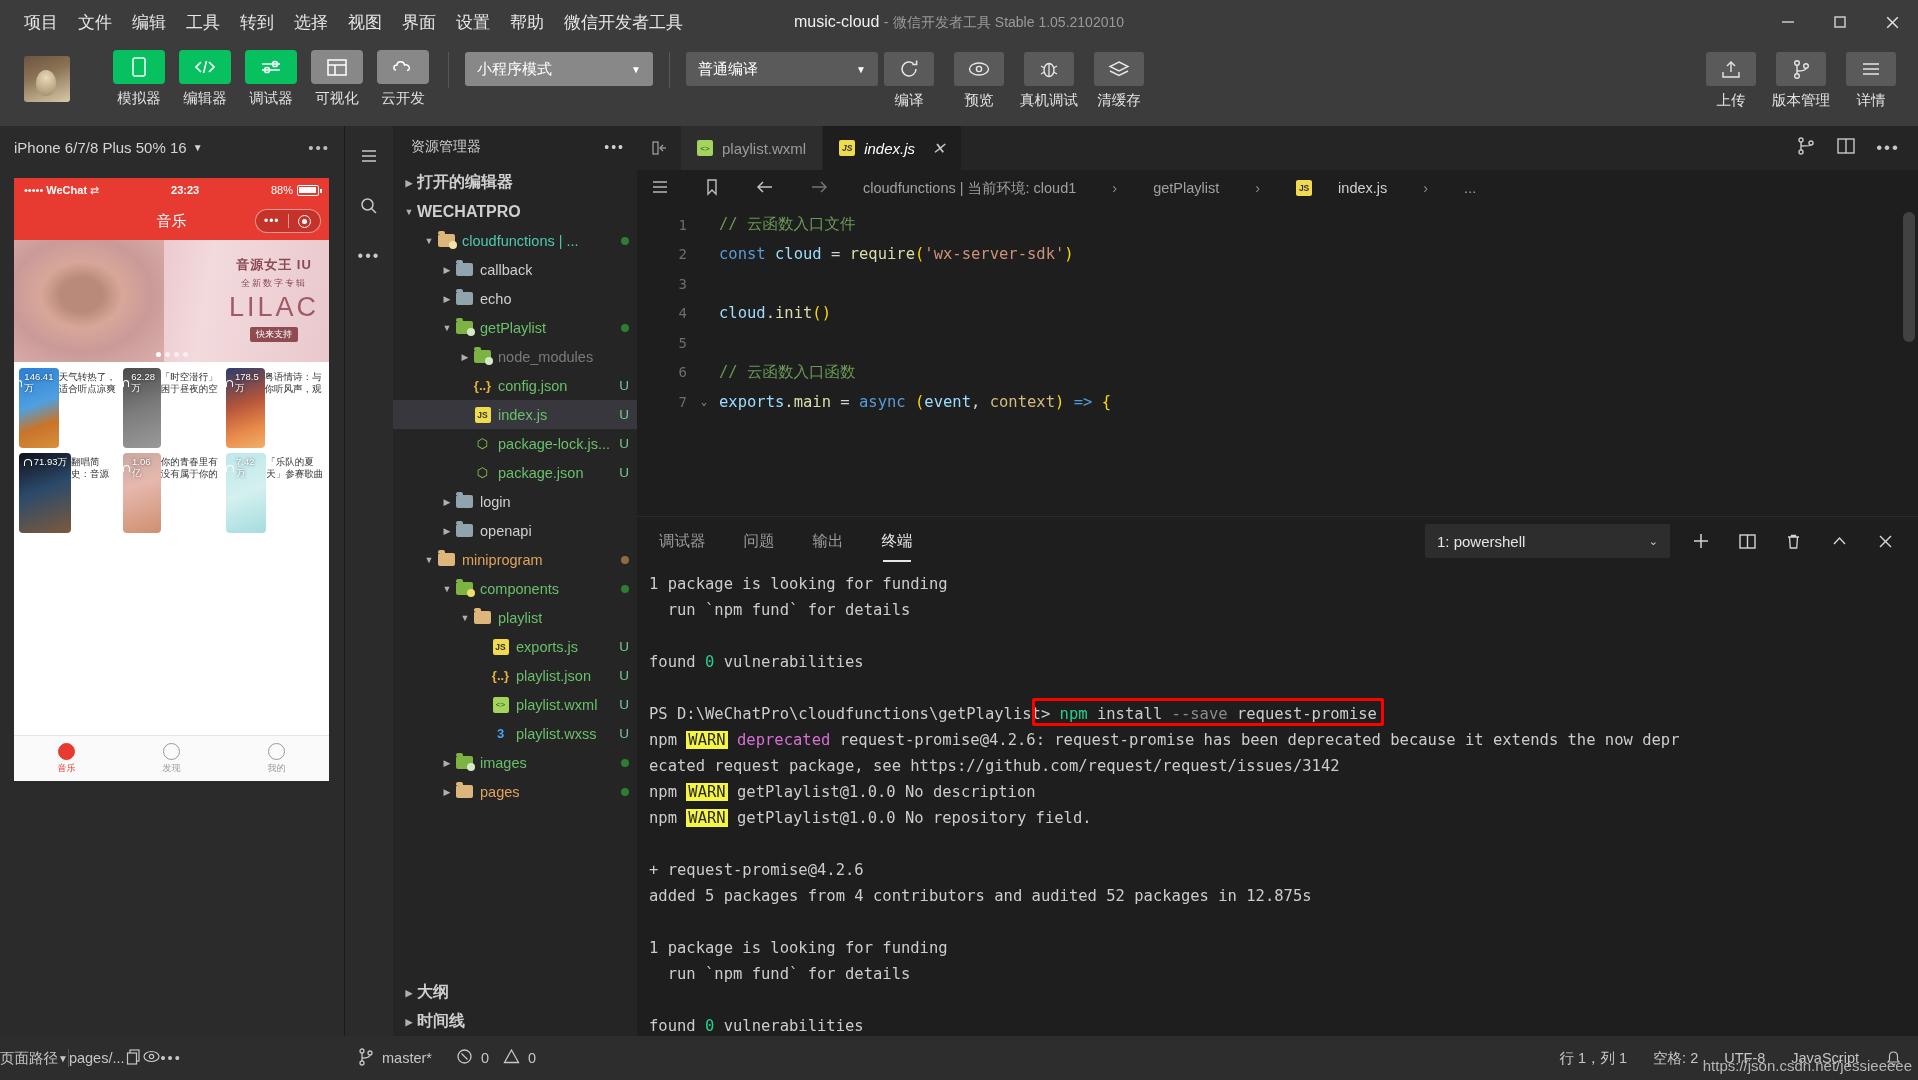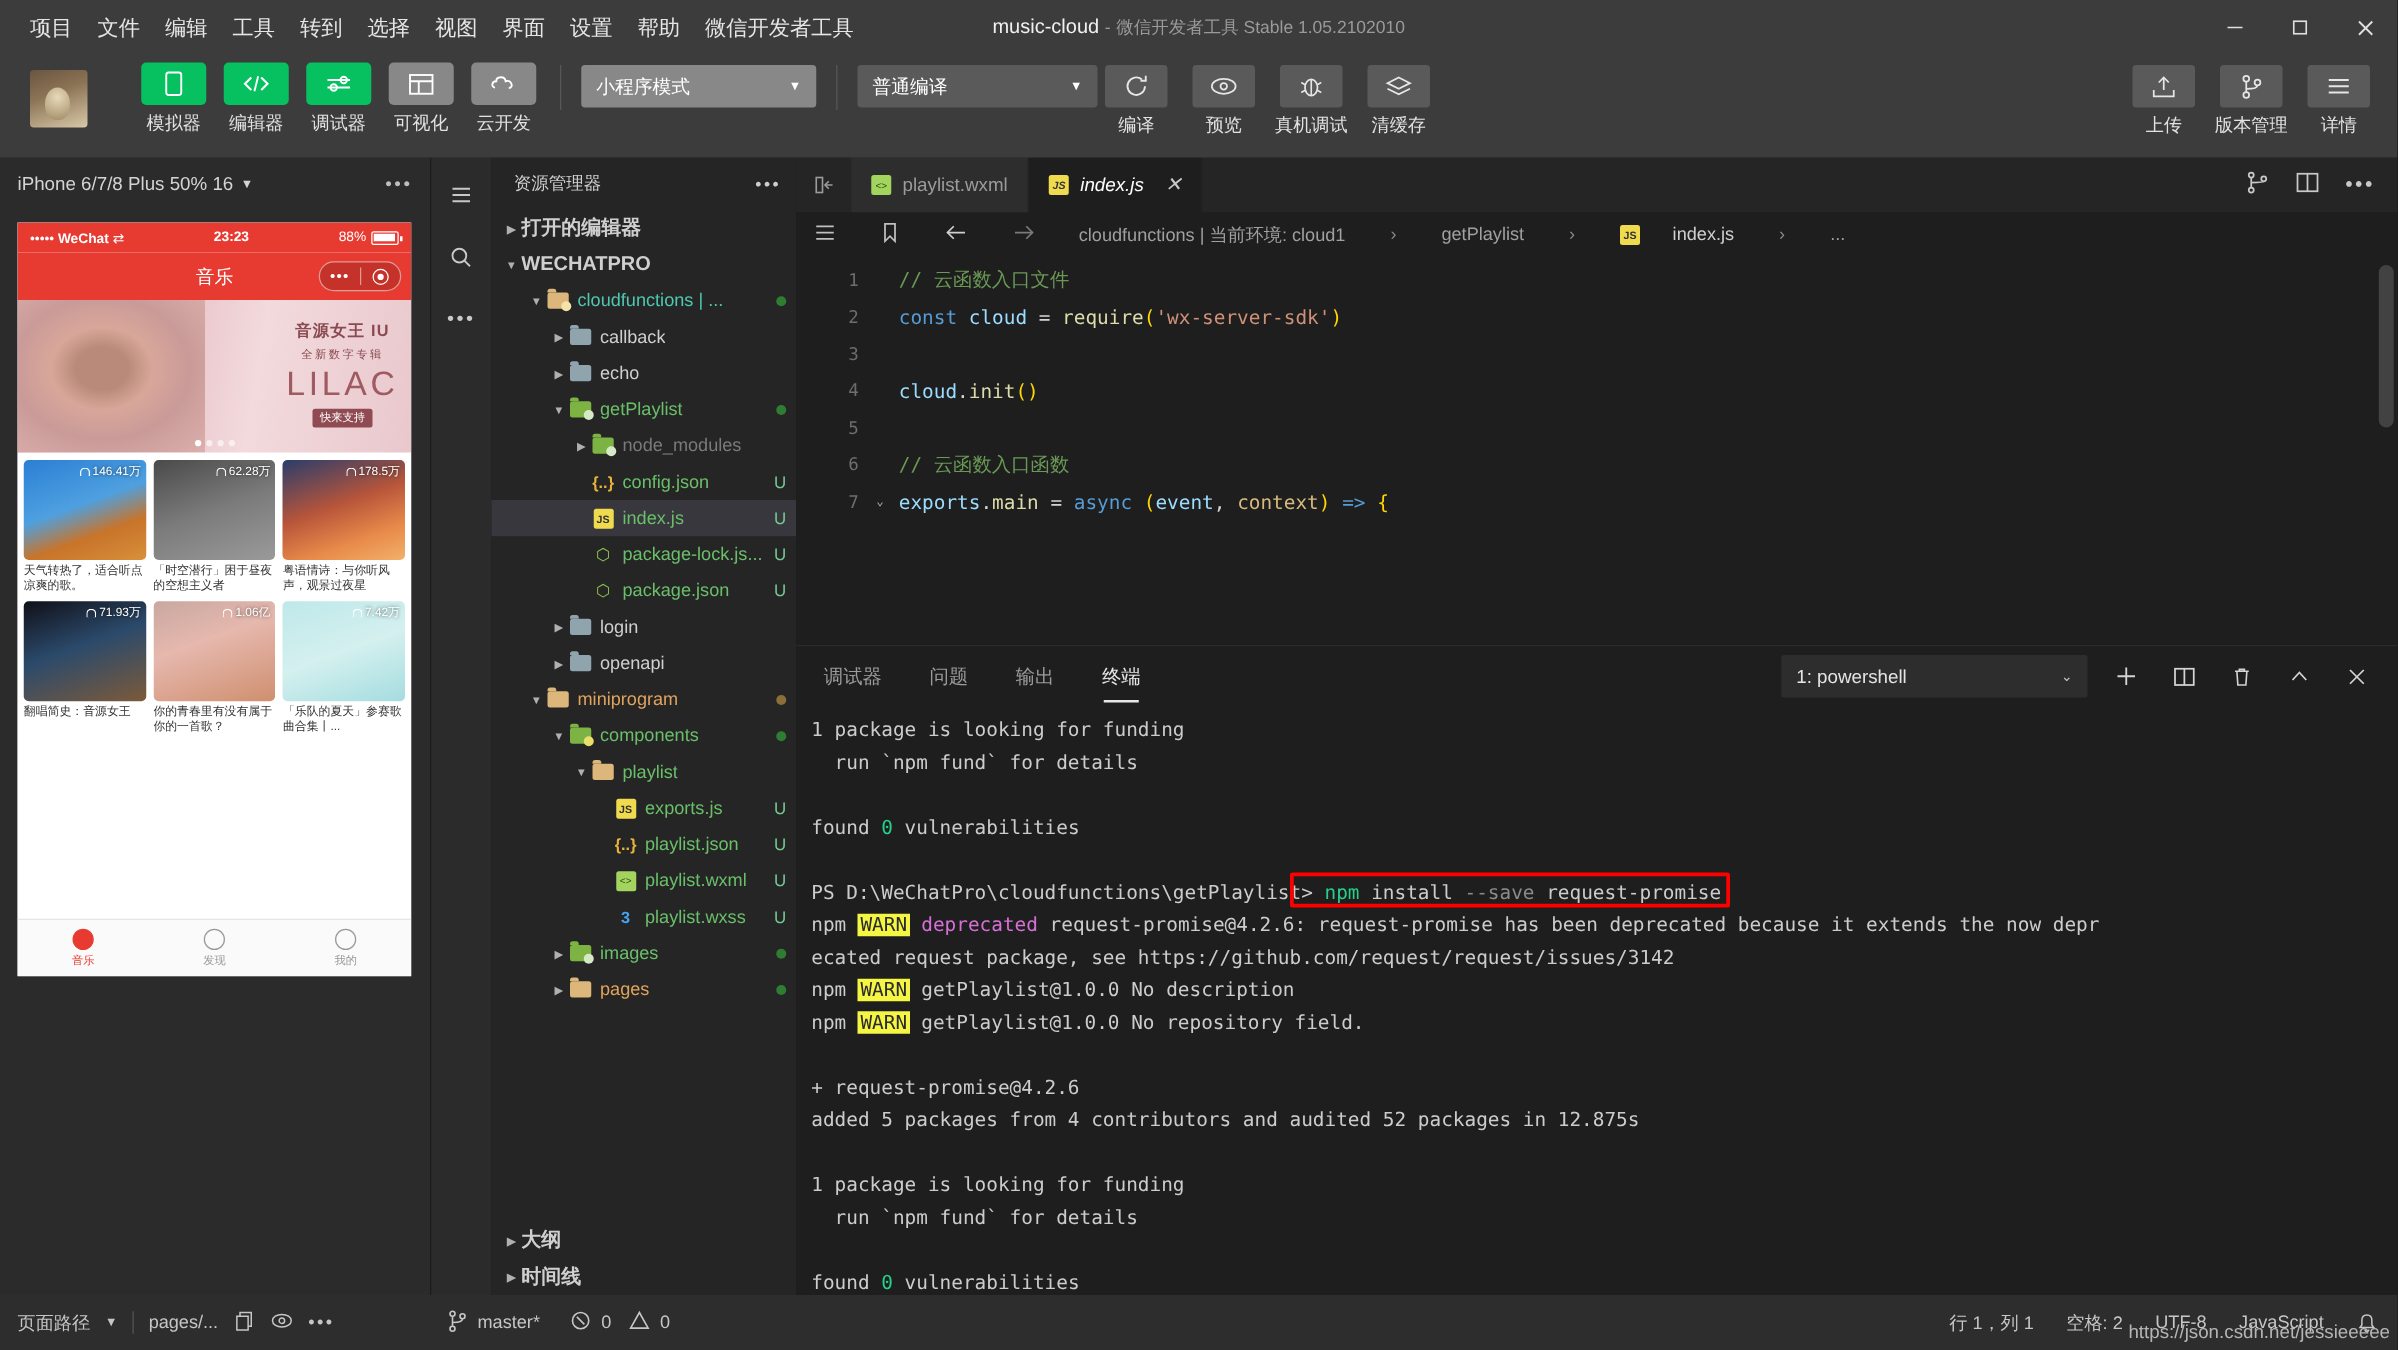--- a/index.html
+++ b/index.html
@@ -107,21 +107,21 @@
   .ph-banner .txt{ position:absolute; right:10px; top:16px; text-align:center; color:#8a4a52;}
   .ph-banner .t1{ font-size:13px; font-weight:bold; letter-spacing:1px;}
   .ph-banner .t2{ font-size:9px; margin-top:3px; letter-spacing:2px;}
   .ph-banner .t3{ font-size:27px; letter-spacing:3px; color:#a05a62; margin-top:2px;}
   .ph-banner .t4{ font-size:9px; background:#8f4a52; color:#fff; padding:1px 6px; border-radius:2px; display:inline-block; margin-top:4px;}
   .ph-dots{ position:absolute; bottom:5px; left:0; right:0; display:flex; justify-content:center; gap:4px;}
   .ph-dots i{ width:5px;height:5px;border-radius:50%;background:rgba(255,255,255,.6);display:block;}
   .ph-dots i.on{ background:#fff;}
   .ph-grid { flex:1 1 auto; background:#fff; padding:6px 5px; display:grid;
              grid-template-columns: repeat(3,1fr); gap:5px 6px; align-content:start;}
-  .card { display:flex; flex-direction:column; }
+  .card { display:flex; flex-direction:row; }
   .card .thumb{ width:100%; height:80px; border-radius:4px; position:relative; overflow:hidden;}
   .card .plays{ position:absolute; top:3px; right:4px; color:#fff; font-size:9.5px; text-shadow:0 0 3px rgba(0,0,0,.7); display:flex; align-items:center; gap:2px;}
   .card .plays .hp{ width:8px;height:7px;border:1.4px solid #fff;border-bottom:none;border-radius:5px 5px 0 0;display:inline-block;}
   .card .cap{ font-size:9.5px; color:#333; line-height:1.25; margin-top:3px; height:25px; overflow:hidden;}
   .ph-tabs{ height:46px; border-top:1px solid #e6e6e6; display:flex; background:#fafafa;}
   .ph-tab{ flex:1; display:flex; flex-direction:column; align-items:center; justify-content:center; gap:2px; font-size:9px; color:#999;}
   .ph-tab.on{ color:#e73b32;}
   .ph-tab .ic{ width:17px;height:17px;border-radius:50%;border:1.6px solid currentColor;}
   .ph-tab.on .ic{ background:#e73b32; border-color:#e73b32;}
 
@@ -182,21 +182,21 @@
   .term-select{ width:245px; height:34px; background:#2d2d2d; border-radius:2px; display:flex; align-items:center; padding:0 12px; color:#e4e4e4; font-size:15px;}
   .term-select .caret{ margin-left:auto; font-size:11px; color:#cfcfcf;}
   .panel-right .pi{ width:30px; height:30px; display:flex; align-items:center; justify-content:center; color:#d4d4d4; font-size:17px;}
   .term{ flex:1 1 auto; padding:6px 0 0 12px; font-family:"DejaVu Sans Mono", monospace; font-size:15.5px; color:#cccccc; position:relative; overflow:hidden;}
   .tline{ height:26px; line-height:26px; white-space:pre; padding-left:0px;}
   .g{ color:#23d18b;} .m{ color:#d670d6;} .warn{ background:#f5f543; color:#2b2b2b; padding:0 2px;}
   .hl-box{ position:absolute; border:3px solid #ff0000; border-radius:2px; pointer-events:none;}
 
   
   .status{ height:44px; flex:0 0 44px; background:#2d2d2d; display:flex; align-items:center; font-size:14.5px; color:#c6c6c6;}
-  .st-left{ width:345px; flex:0 0 345px; display:flex; align-items:center; gap:12px; padding-left:14px; background:#2d2d2d;}
+  .st-left{ width:345px; flex:0 0 345px; display:flex; align-items:center; background:#2d2d2d;}
   .st-left .sp{ width:1px;height:18px;background:#555;}
   .st-sec{ display:flex; align-items:center; gap:8px; padding:0 12px;}
   .st-right{ margin-left:auto; display:flex; align-items:center; gap:26px; padding-right:16px; position:relative;}
   .watermark{ position:absolute; right:6px; top:8px; color:#bdbdbd; font-size:15px; opacity:.95; white-space:nowrap;}
   .sbell{ width:17px;height:17px;}
   .scroll-ind{ position:absolute; right:2px; width:12px; background:#424242; border-radius:6px;}
 </style>
 </head>
 <body>
 

